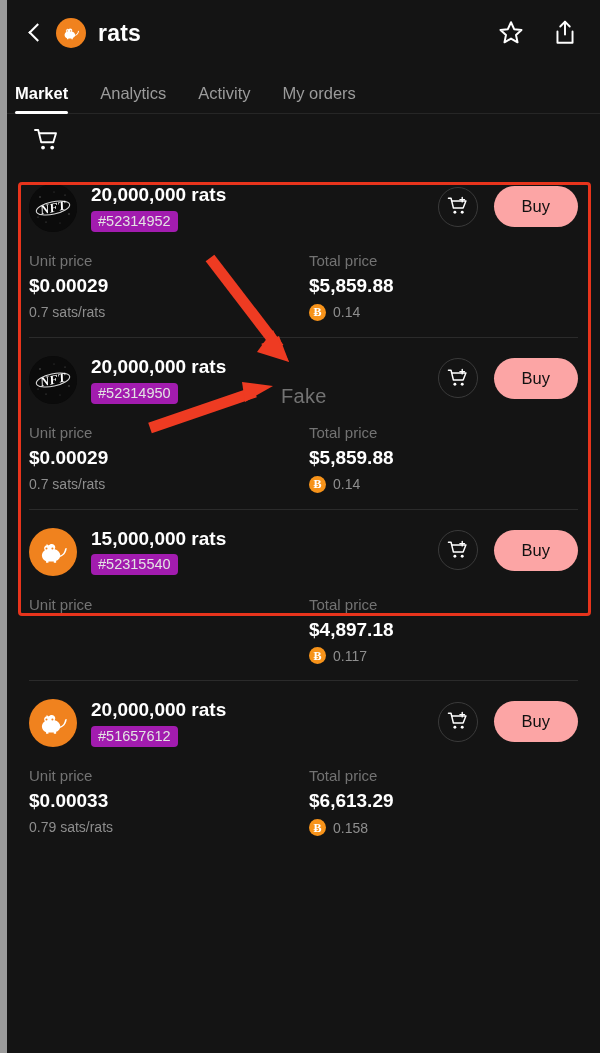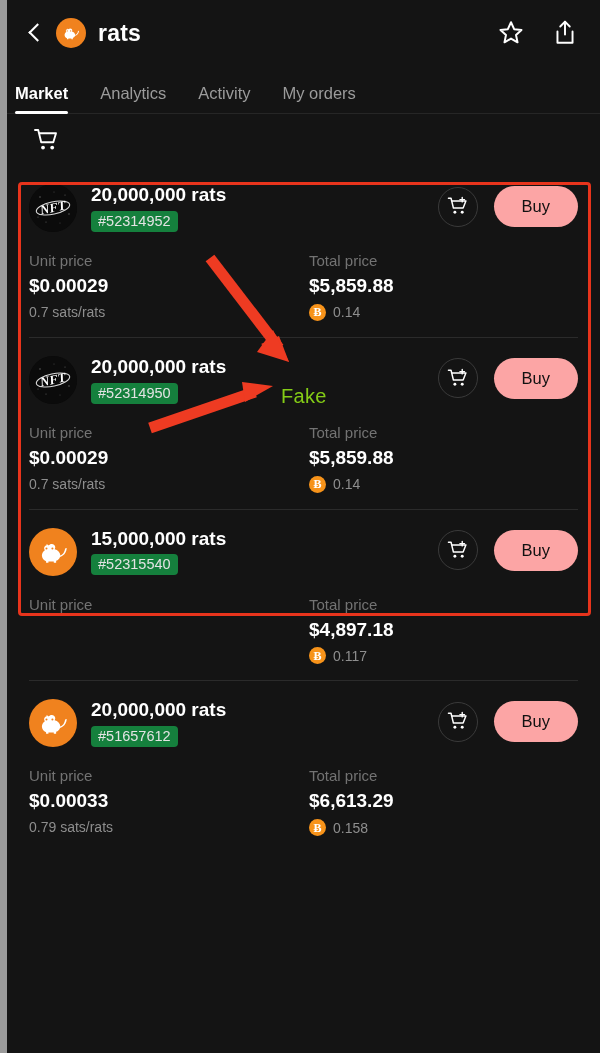--- a/index.html
+++ b/index.html
@@ -99,21 +99,21 @@
   .thumb.nft { background: #0a0a0a; }
   .thumb svg { display: block; }
   .card-id-block { margin-left: 14px; flex: 1 1 auto; min-width: 0; }
   .amount {
     font-size: 19px; font-weight: bold; color: #ffffff;
     white-space: nowrap; line-height: 1.15;
   }
   .id-badge {
     display: inline-block; margin-top: 5px;
     font-size: 14.5px; color: #e3e3e3;
-    background: #15803d; border-radius: 4px;
+    background: #a21caf; border-radius: 4px;
     padding: 2px 7px 3px 7px;
   }
   .card-actions { display: flex; align-items: center; gap: 16px; margin-top: 2px; }
   .cart-circle {
     width: 40px; height: 40px; border-radius: 50%;
     border: 1px solid #3a3a3a;
     display: flex; align-items: center; justify-content: center;
     cursor: pointer; flex: 0 0 auto;
   }
   .cart-circle svg { display: block; }
@@ -147,21 +147,21 @@
   
   .highlight-box {
     position: absolute; pointer-events: none;
     border: 3px solid #e8341c; border-radius: 4px;
   }
   .anno-layer {
     position: absolute; left: 0; top: 0;
     width: 593px; height: 1053px; pointer-events: none;
   }
   .fake-label {
-    position: absolute; color: #84cc16;
+    position: absolute; color: #737373;
     font-size: 20px; letter-spacing: .3px;
   }
 </style>
 </head>
 <body>
 
 <div class="frame">
 
   <div class="topbar">
     <div class="back-chevron"></div>

